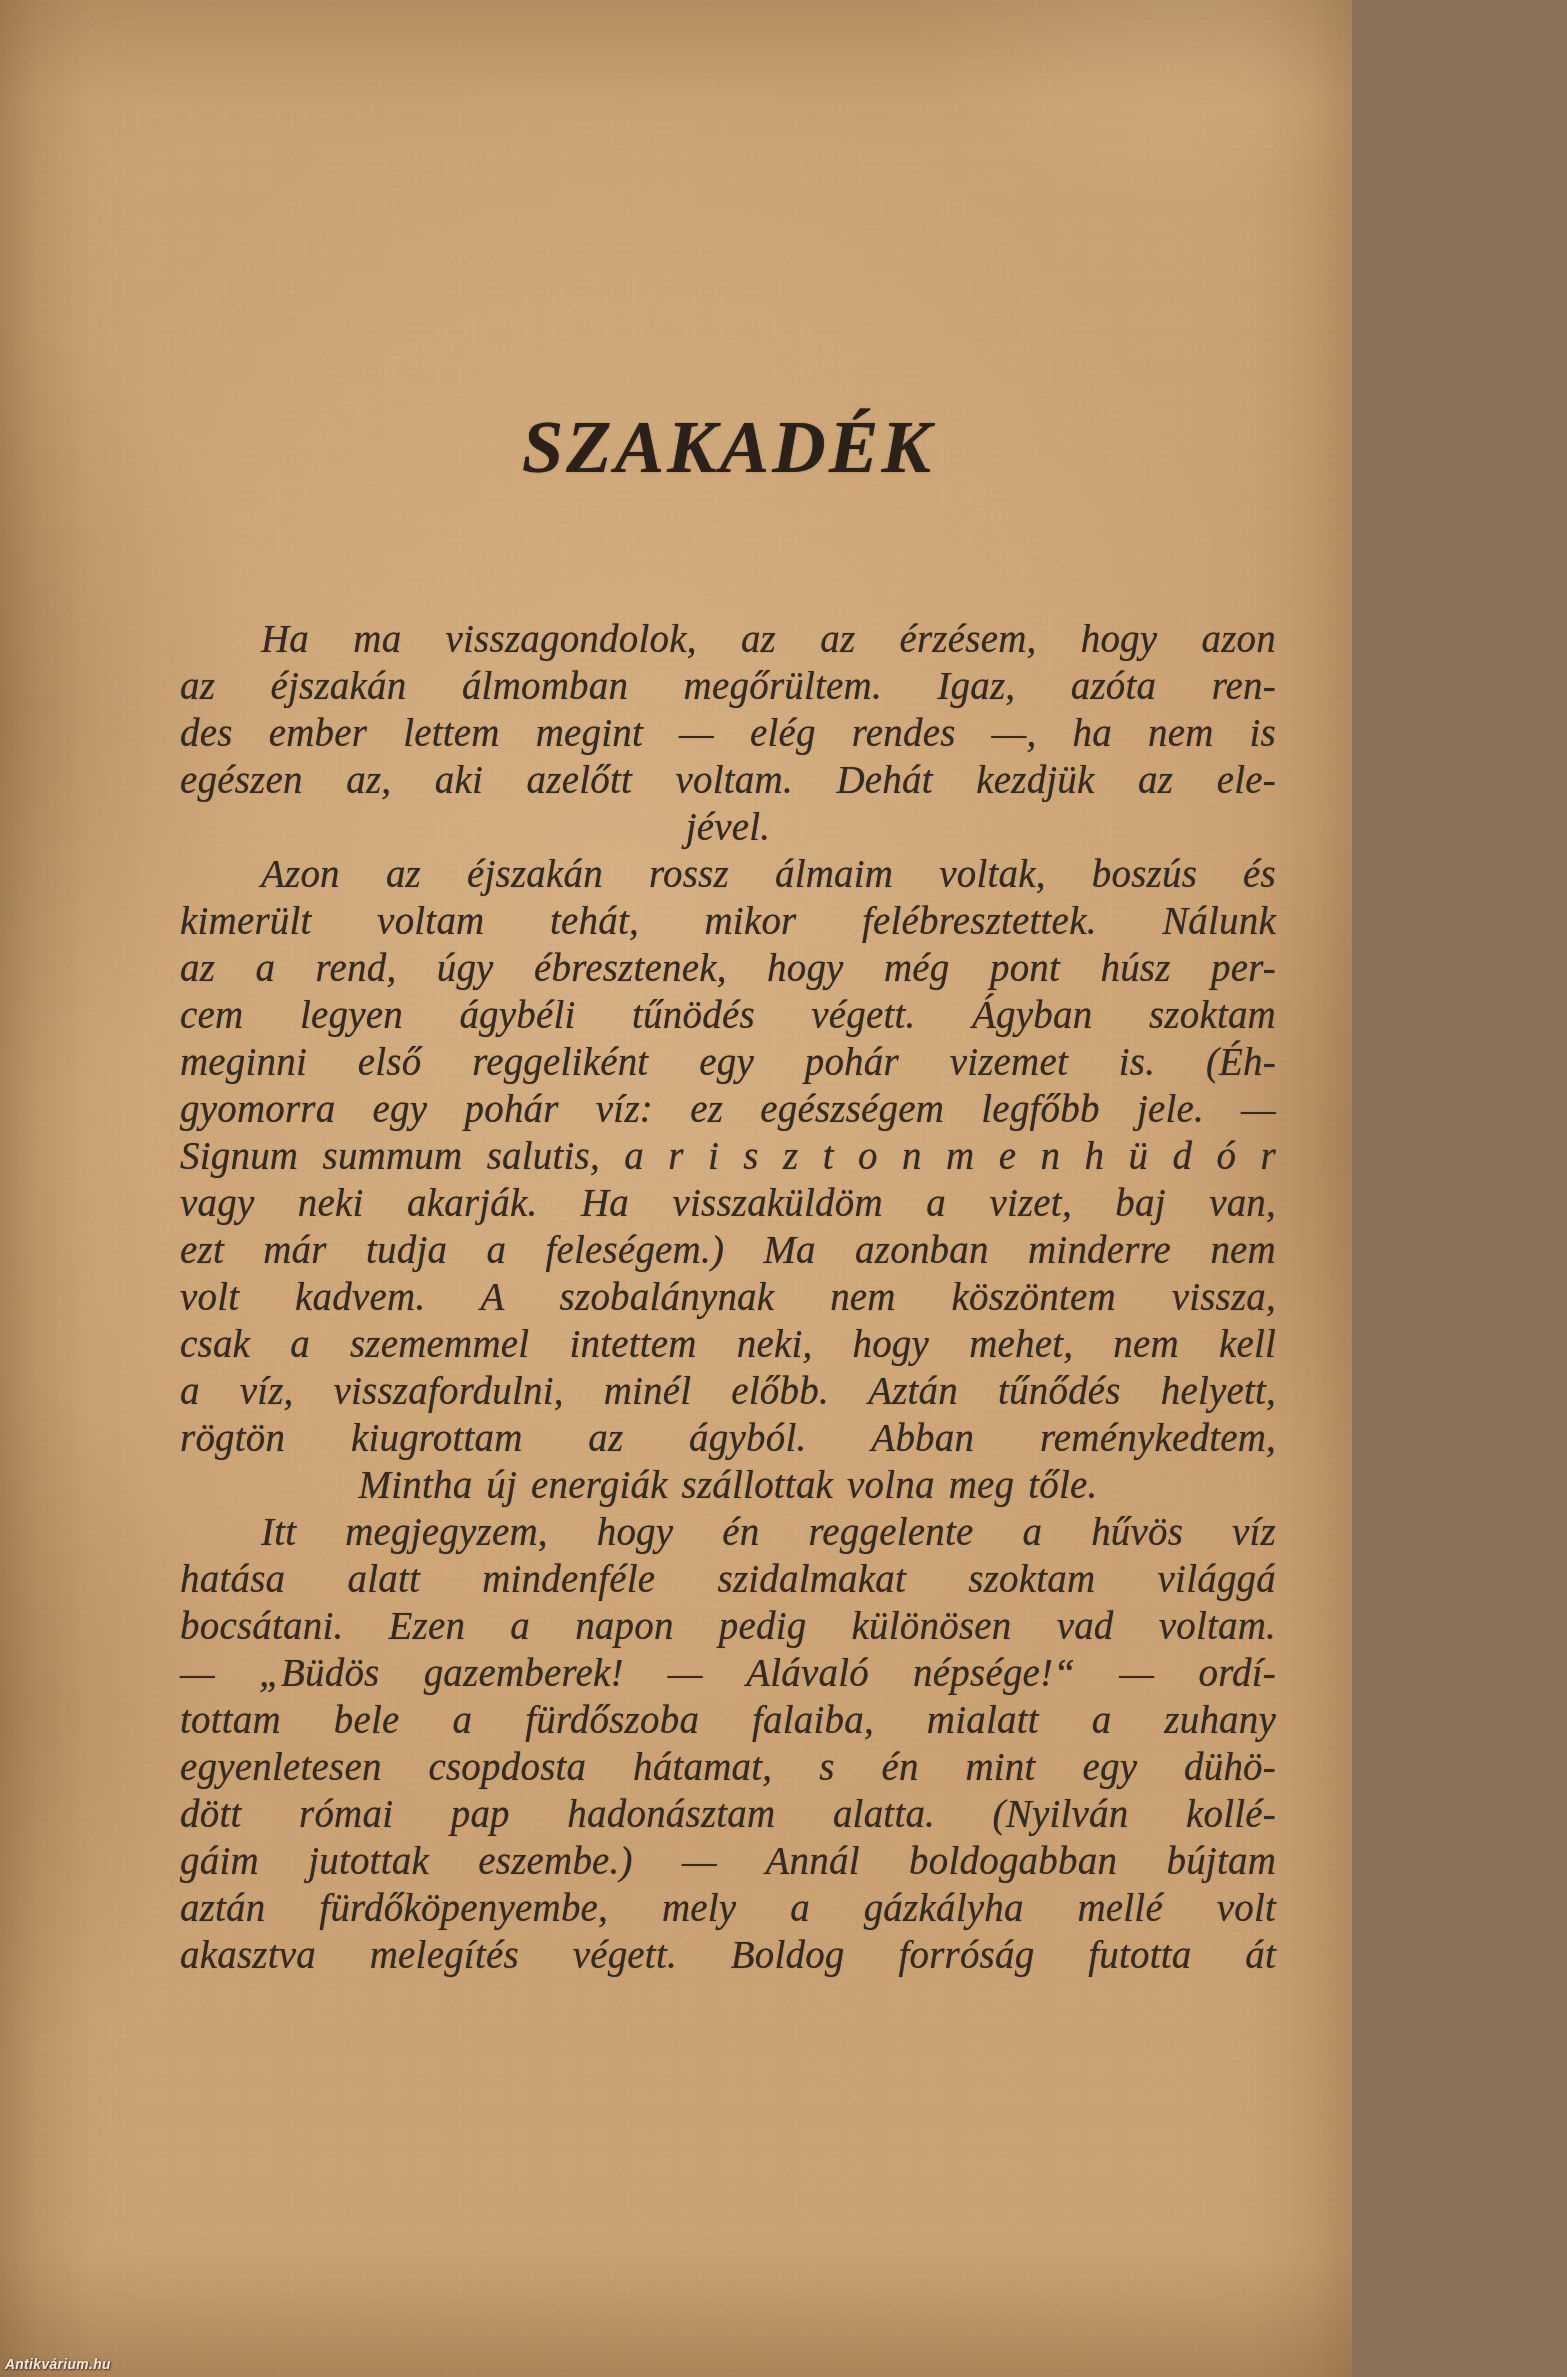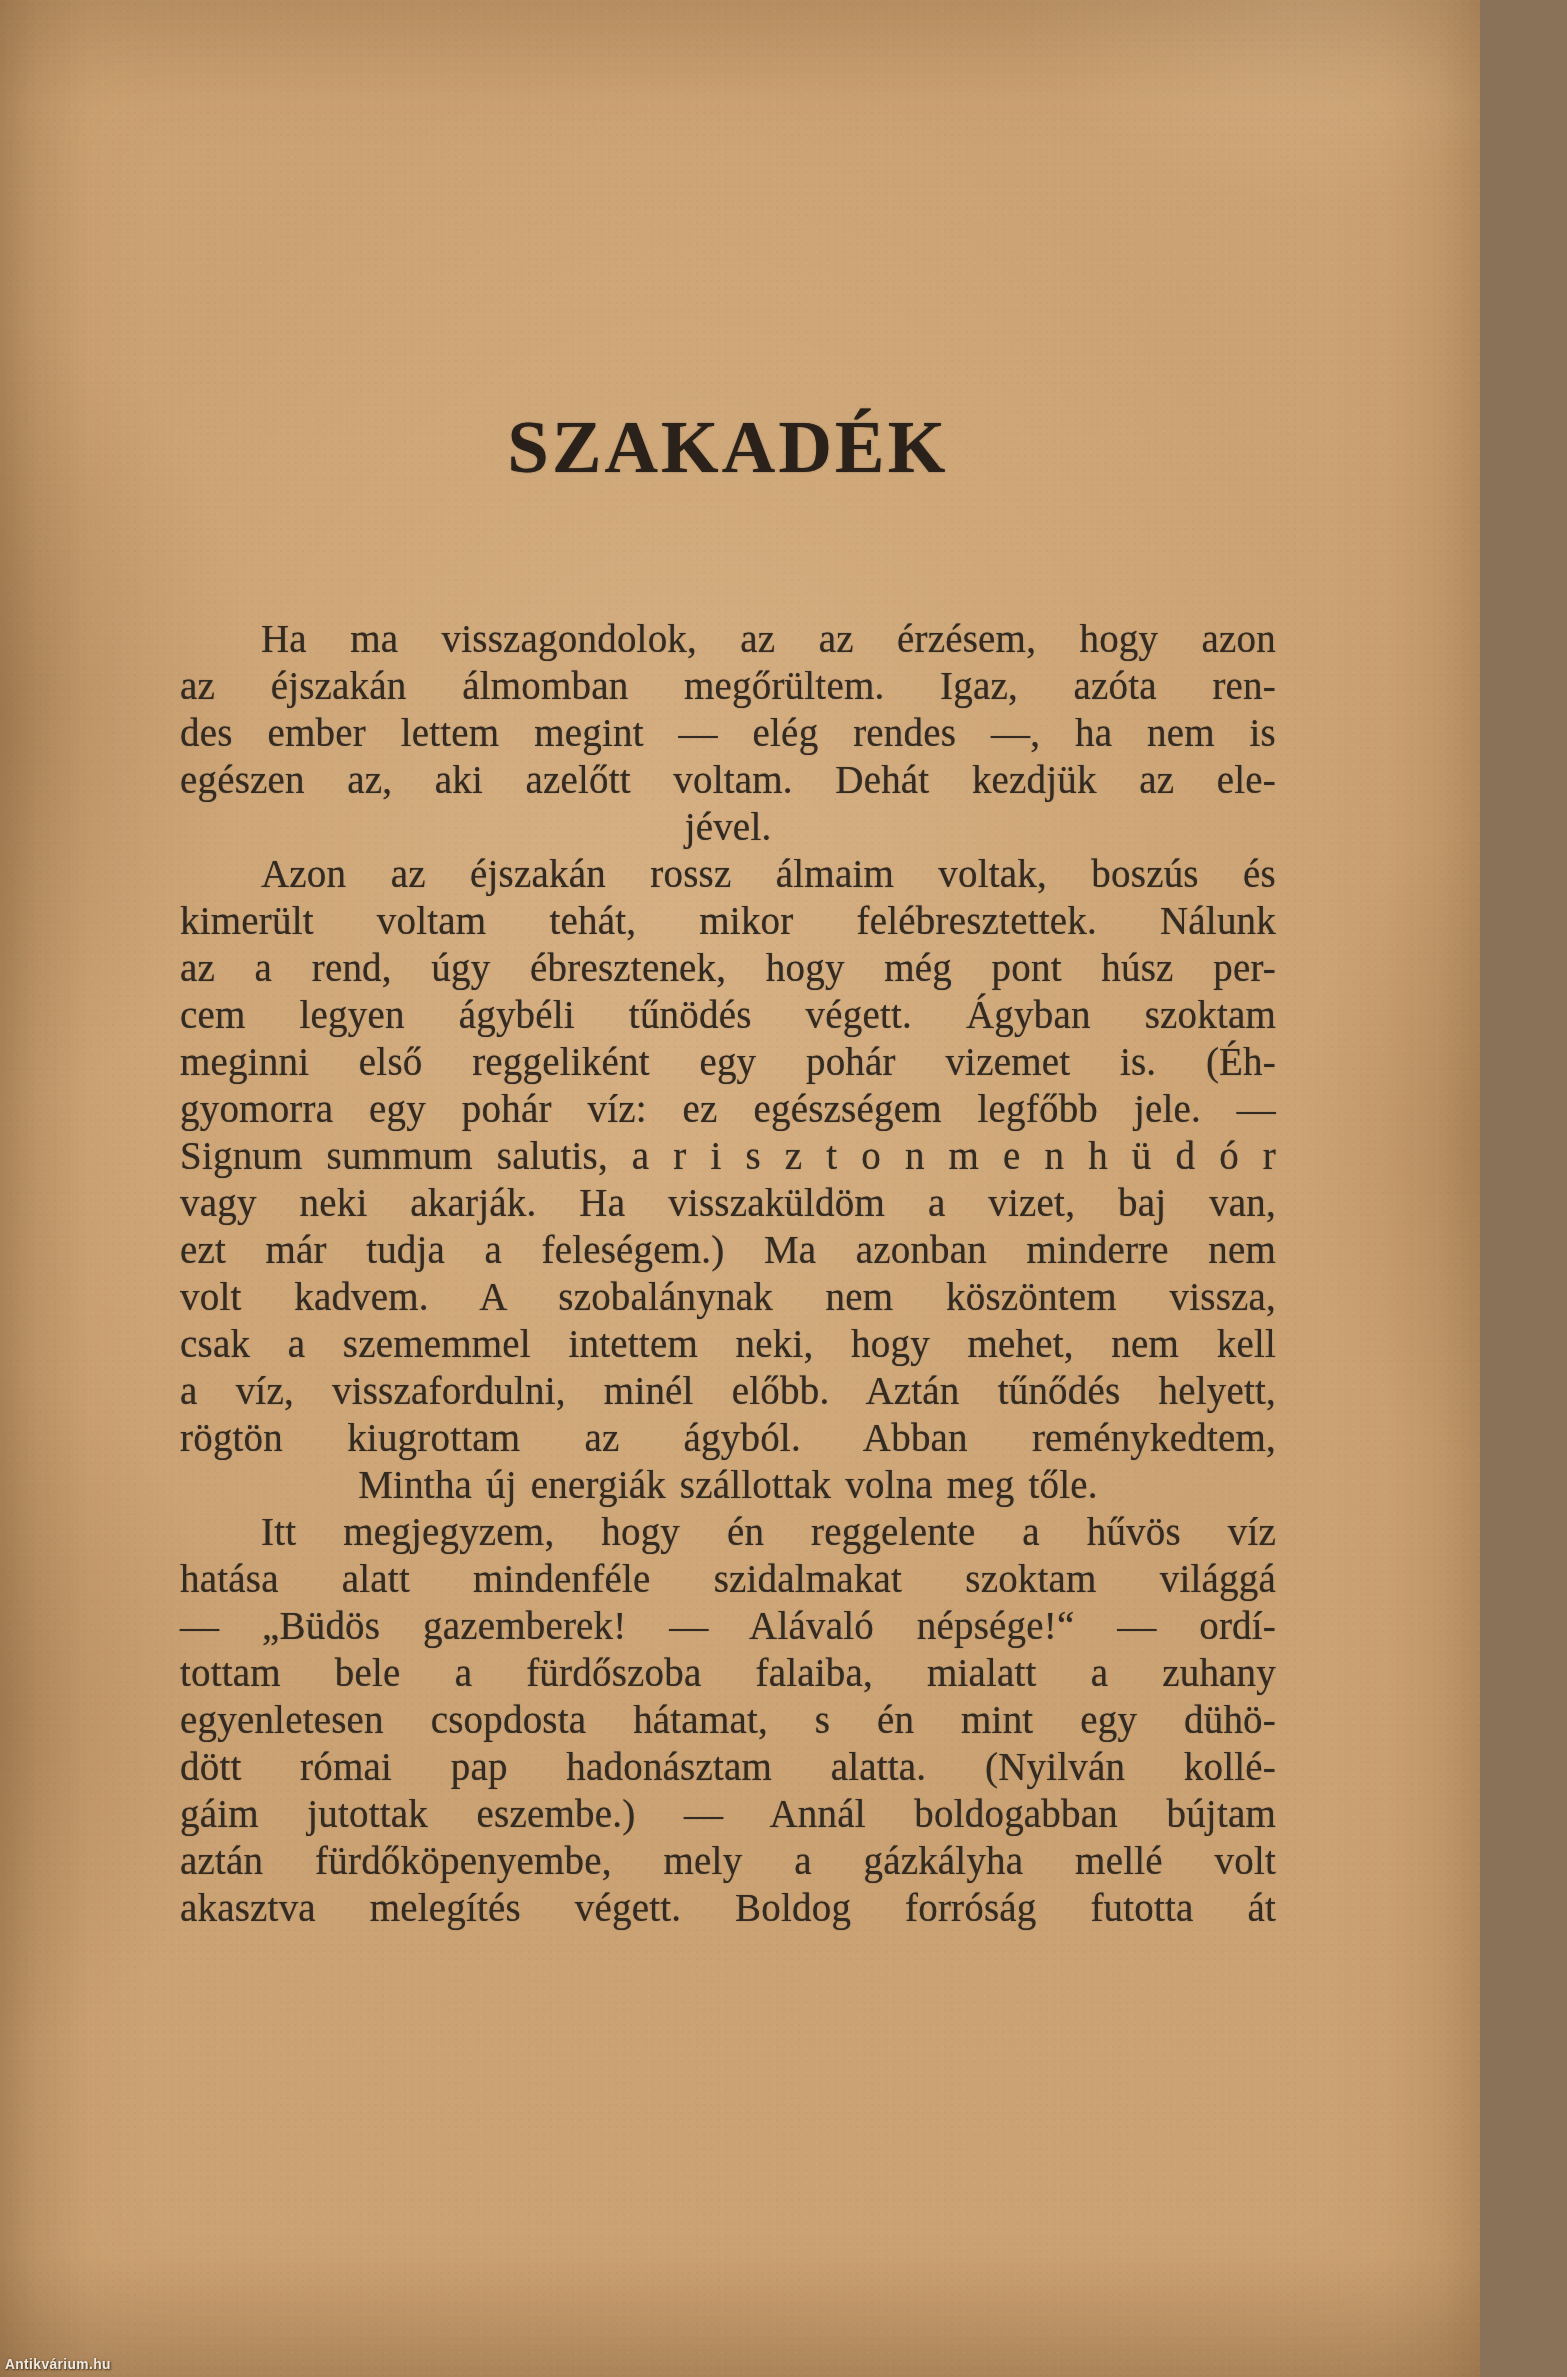--- a/index.html
+++ b/index.html
@@ -1,33 +1,34 @@
 <!DOCTYPE html>
 <html style="--paper: #cba273; --ink: #332a21;font-size:13px"><head>
 <meta charset="utf-8">
 <style>
   html,body{margin:0;padding:0;background:#8a7258;}
   .page{
     position:relative;
-    width:1480px;height:2377px;
+    width:1352px;height:2377px;
     overflow:hidden;
     color:#332a21;
     background:
       radial-gradient(972px 1296px at 46% 40%, rgba(255,230,195,0.22), rgba(255,230,195,0) 70%),
       linear-gradient(90deg,  rgba(104,70,36,0.26), rgba(104,70,36,0.10) 36px, rgba(104,70,36,0) 89px),
       linear-gradient(270deg, rgba(104,70,36,0.18), rgba(104,70,36,0.06) 40px, rgba(104,70,36,0) 97px),
       linear-gradient(180deg, rgba(110,76,42,0.15), rgba(110,76,42,0) 105px),
       linear-gradient(0deg,   rgba(96,62,30,0.22),  rgba(96,62,30,0) 121px),
       radial-gradient(340px 518px at 0% 30%,  rgba(112,76,40,0.20), rgba(112,76,40,0) 75%),
       radial-gradient(308px 453px at 0% 72%,  rgba(112,76,40,0.18), rgba(112,76,40,0) 75%),
       radial-gradient(243px 421px at 100% 48%,rgba(112,76,40,0.15), rgba(112,76,40,0) 75%),
       radial-gradient(405px 292px at 88% 0%,  rgba(255,232,198,0.16), rgba(255,232,198,0) 70%),
       #cba273;
     box-shadow: inset 0 0 146px rgba(92,60,28,0.18);
     font-family:"Liberation Serif", serif;
+    font-style:italic;
   }
   .grain{
     position:absolute;inset:0;pointer-events:none;
     background-image:
       radial-gradient(rgba(96,66,35,0.055) 0.8px, transparent 1.1px),
       radial-gradient(rgba(255,235,205,0.05) 0.8px, transparent 1.1px);
     background-size:7.3px 7.3px, 10.5px 10.5px;
     background-position:0 0, 3.2px 5.7px;
   }
   .title{
@@ -92,20 +93,21 @@
       <div class="line just">Signum summum salutis, a r i s z t o n m e n h ü d ó r</div>
       <div class="line just">vagy neki akarják. Ha visszaküldöm a vizet, baj van,</div>
       <div class="line just">ezt már tudja a feleségem.) Ma azonban minderre nem</div>
       <div class="line just">volt kadvem. A szobalánynak nem köszöntem vissza,</div>
       <div class="line just">csak a szememmel intettem neki, hogy mehet, nem kell</div>
       <div class="line just">a víz, visszafordulni, minél előbb. Aztán tűnődés helyett,</div>
       <div class="line just">rögtön kiugrottam az ágyból. Abban reménykedtem,</div>
       <div class="line plain">Mintha új energiák szállottak volna meg tőle.</div>
       <div class="line just indent">Itt megjegyzem, hogy én reggelente a hűvös víz</div>
       <div class="line just">hatása alatt mindenféle szidalmakat szoktam világgá</div>
+      <div class="line just">bocsátani. Ezen a napon pedig különösen vad voltam.</div>
       <div class="line just">— „Büdös gazemberek! — Alávaló népsége!“ — ordí-</div>
       <div class="line just">tottam bele a fürdőszoba falaiba, mialatt a zuhany</div>
       <div class="line just">egyenletesen csopdosta hátamat, s én mint egy dühö-</div>
       <div class="line just">dött római pap hadonásztam alatta. (Nyilván kollé-</div>
       <div class="line just">gáim jutottak eszembe.) — Annál boldogabban bújtam</div>
       <div class="line just">aztán fürdőköpenyembe, mely a gázkályha mellé volt</div>
       <div class="line just">akasztva melegítés végett. Boldog forróság futotta át</div>
     </div>
 
   <div class="watermark">Antikvárium.hu</div>

